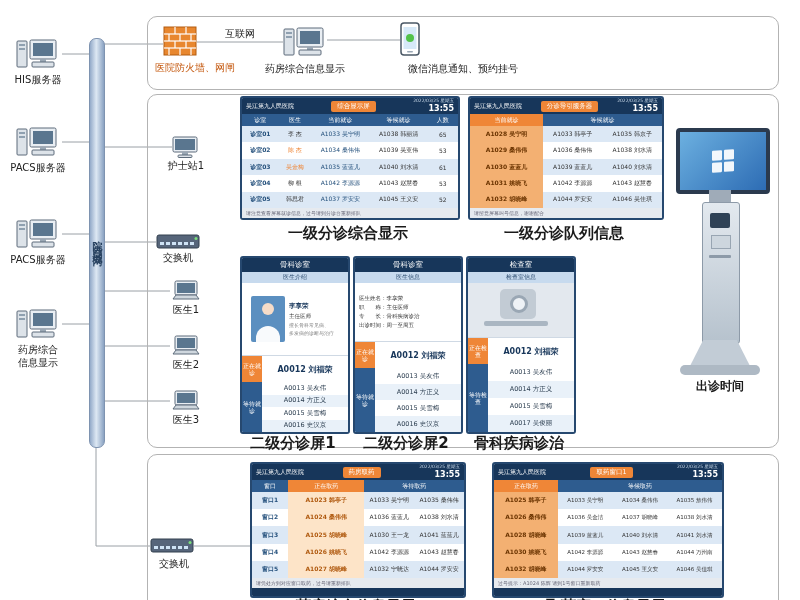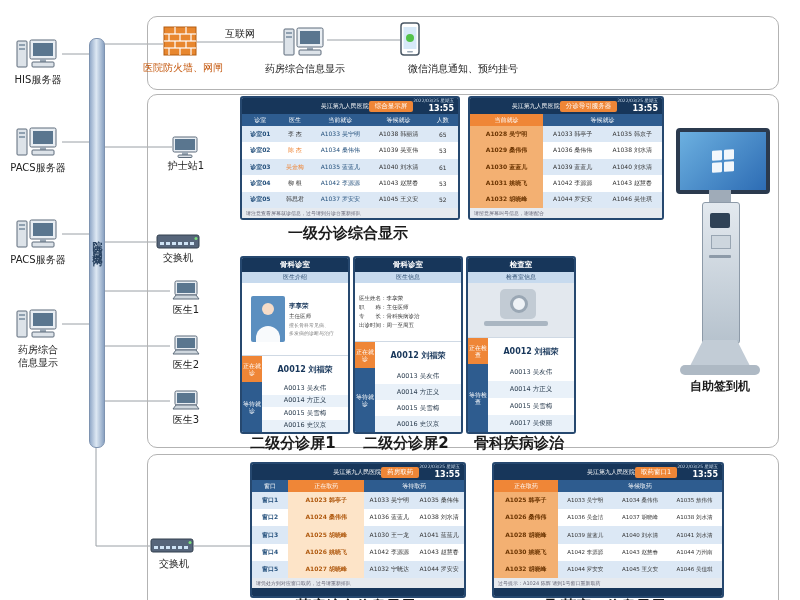--- a/index.html
+++ b/index.html
@@ -9,21 +9,21 @@
   .box{position:absolute;border:1px solid #b3b3b3;border-radius:10px;background:transparent;}
   .icon{position:absolute;}
   .node-label{position:absolute;font-size:10px;color:#222;text-align:center;line-height:1.25;}
   .fw-label{color:#c55a11;}
   .lan-bar{position:absolute;left:89px;top:38px;width:14px;height:408px;border:1px solid #7e93b0;border-radius:7px;
            background:linear-gradient(90deg,#93aac9,#dde8f3 45%,#8aa2c2);display:flex;align-items:center;justify-content:center;}
   .lan-label{writing-mode:vertical-lr;font-size:10px;font-weight:bold;color:#27415f;letter-spacing:4px;}
 
   .screen{position:absolute;border:2px solid #26486f;background:#fff;border-radius:3px;overflow:hidden;
           display:flex;flex-direction:column;}
-  .s-head{flex:0 0 16px;background:#17365a;display:flex;align-items:center;justify-content:flex-end;padding:0 4px;}
+  .s-head{flex:0 0 16px;background:#17365a;display:flex;align-items:center;justify-content:space-between;padding:0 4px;}
   .s-hosp{font-size:6px;color:#fff;white-space:nowrap;}
   .s-badge{background:#ef8637;color:#fff;font-size:6.5px;padding:1px 6px;border-radius:2px;white-space:nowrap;}
   .s-clock{display:flex;flex-direction:column;align-items:flex-end;line-height:1;gap:1px;}
   .s-date{font-size:4.5px;color:#c9daea;}
   .s-time{font-size:8px;font-weight:bold;color:#fff;}
 
   .tbl-head{display:flex;flex:0 0 12px;background:#2e5c8f;}
   .th{color:#fff;font-size:6px;display:flex;align-items:center;justify-content:center;}
   .th-orange{background:#ef8637;}
   .rows{flex:1;display:flex;flex-direction:column;}
@@ -37,21 +37,21 @@
   .q-cur{flex:0 0 38%;} .q-w{flex:1;}
   .qcell{background:#f3b072;color:#6b3400;font-weight:bold;}
   .p-win{flex:0 0 17%;} .p-cur{flex:0 0 36%;} .p-w{flex:1;}
   .pcur{background:#fde4c8;color:#b05a10;font-weight:bold;}
   .w-cur{flex:0 0 28%;} .w-w{flex:1;font-size:5.5px;}
 
   .notice{flex:0 0 10px;background:#e6eaef;color:#667;font-size:5px;display:flex;align-items:center;
           padding:0 4px;overflow:hidden;white-space:nowrap;}
   .navy-strip{flex:0 0 8px;background:#17365a;}
 
-  .room-head{flex:0 0 14px;background:#17365a;color:#fff;font-size:7.5px;font-weight:bold;
+  .room-head{flex:0 0 14px;background:#17365a;color:#fff;font-size:7.5px;font-weight:normal;
              display:flex;align-items:center;justify-content:center;}
   .info-bar{flex:0 0 11px;background:#c7daee;color:#2a4a6e;font-size:6px;display:flex;align-items:center;justify-content:center;}
   .profile{flex:0 0 54px;display:flex;padding:9px;gap:4px;align-items:center;}
   .avatar{position:relative;flex:0 0 34px;width:34px;height:46px;background:#5b8fc0;border-radius:2px;}
   .avatar .head{position:absolute;left:11px;top:7px;width:12px;height:12px;border-radius:50%;background:#f6dcc8;}
   .avatar .coat{position:absolute;left:5px;bottom:0;width:24px;height:16px;background:#f8fafc;border-radius:12px 12px 0 0;}
   .p-text{display:flex;flex-direction:column;justify-content:center;gap:2px;min-width:0;}
   .p-name{font-size:6.5px;font-weight:bold;color:#17365a;}
   .p-title{font-size:5.5px;color:#444;}
   .p-desc{font-size:5px;color:#888;}
@@ -180,21 +180,21 @@
     </svg>
   <div class="node-label" style="left:0;top:254px;width:76px">PACS服务器</div>
   <svg class="icon" style="left:16px;top:306px" width="44" height="36">
       <use href="#sym-computer"></use>
     </svg>
   <div class="node-label" style="left:14px;top:344px;width:48px">药房综合信息显示</div>
 
   <svg class="icon" style="left:163px;top:26px" width="34" height="30">
       <use href="#sym-firewall"></use>
     </svg>
-  <div class="node-label fw-label" style="left:138px;top:62px;width:90px">医院防火墙、网闸</div>
+  <div class="node-label fw-label" style="left:150px;top:62px;width:90px">医院防火墙、网闸</div>
   <div class="node-label" style="left:200px;top:28px;width:80px">互联网</div>
   <svg class="icon" style="left:283px;top:24px" width="44" height="36">
       <use href="#sym-computer"></use>
     </svg>
   <div class="node-label" style="left:255px;top:63px;width:100px">药房综合信息显示</div>
   <svg class="icon" style="left:400px;top:22px" width="20" height="34">
       <use href="#sym-phone"></use>
     </svg>
   <div class="node-label" style="left:398px;top:63px;width:130px">微信消息通知、预约挂号</div>
 
@@ -315,20 +315,21 @@
         <span class="cell q-w">A1043 赵慧春</span>
       </div>
       <div class="row alt">
         <span class="cell q-cur qcell">A1032 胡晓峰</span>
         <span class="cell q-w">A1044 罗安安</span>
         <span class="cell q-w">A1046 吴佳琪</span>
       </div>
     </div>
     <div class="notice">请留意屏幕叫号信息，谢谢配合</div>
   </div>
+  <div class="caption" style="left:468px;top:224px;width:192px">一级分诊队列信息</div>
 
   <div class="screen" style="left:240px;top:256px;width:106px;height:174px">
     <div class="room-head">骨科诊室</div>
     <div class="info-bar">医生介绍</div>
     <div class="profile">
       <div class="avatar">
         <div class="head"></div>
         <div class="coat"></div>
       </div>
       <div class="p-text">
@@ -415,21 +416,21 @@
     </div>
     <div class="k-neck"></div>
     <div class="k-body">
       <div class="k-reader"></div>
       <div class="k-pad"></div>
       <div class="k-slot"></div>
     </div>
     <div class="k-base"></div>
     <div class="k-plate"></div>
   </div>
-  <div class="caption" style="left:640px;top:378px;width:160px;font-size:12px">自助签到机</div>
+  <div class="caption" style="left:640px;top:378px;width:160px;font-size:12px">出诊时间</div>
 
   <div class="screen" style="left:250px;top:462px;width:212px;height:132px">
     <div class="s-head">
       <span class="s-hosp">吴江第九人民医院</span>
       <span class="s-badge">药房取药</span>
       <span class="s-clock">
         <span class="s-date">2022/03/25 星期五</span>
         <span class="s-time">13:55</span>
       </span>
     </div>

